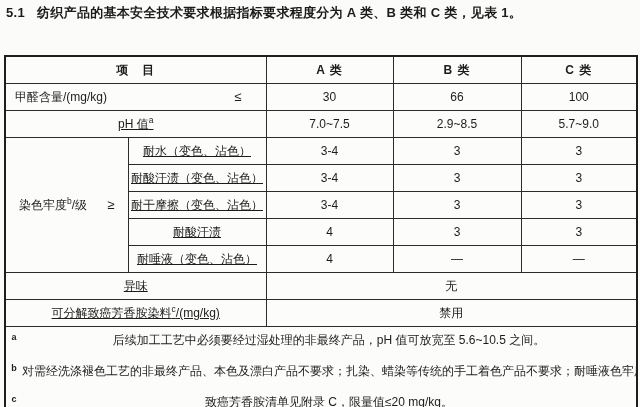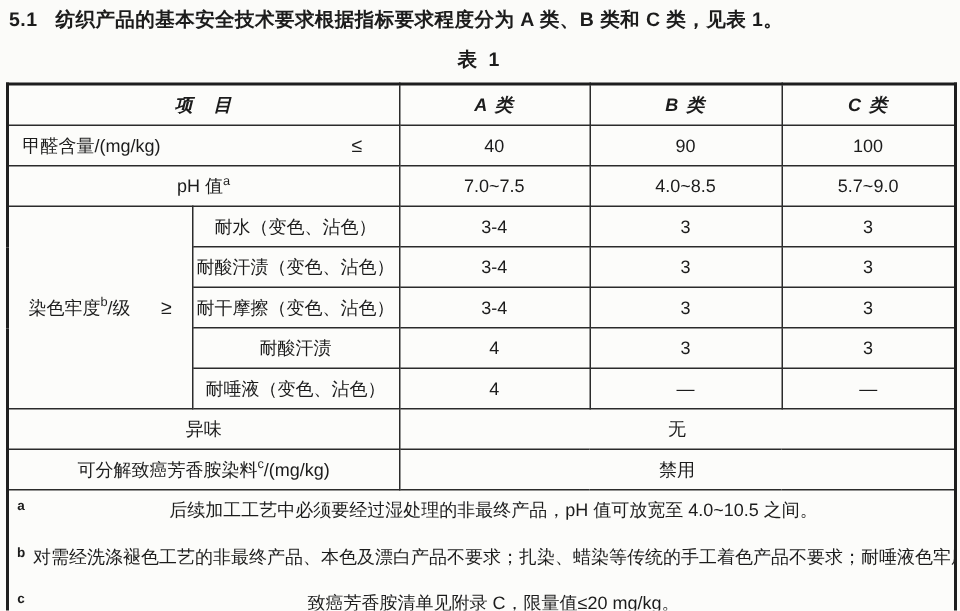--- a/index.html
+++ b/index.html
@@ -39,22 +39,22 @@
   table.req td{
     border:1px solid #2b2b2b;
     height:26px;
     line-height:26px;
     padding:0;
     text-align:center;
     white-space:nowrap;
     overflow:hidden;
   }
   table.req{border:2px solid #1e1e1e;}
-  td.th{font-weight:600;height:27px;letter-spacing:1px;font-style:italic;}
-  td.item-left{text-align:left;padding-left:9px;}
+  td.th{font-weight:600;height:27px;letter-spacing:1px;}
+  td.item-left{text-align:left;padding-left:9px;text-decoration:underline;}
   .split{
     display:flex;
     justify-content:space-between;
     align-items:center;
     padding:0 24px 0 9px;
   }
   .split-narrow{
     display:flex;
     justify-content:space-between;
     align-items:center;
@@ -83,21 +83,20 @@
 </style>
 </head>
 <body>
 
 <div class="page">
 
   <p class="clause">
     <span class="clause-num">5.1</span><span>纺织产品的基本安全技术要求根据指标要求程度分为 A 类、B 类和 C 类，见表 1。</span>
   </p>
 
-  <p class="caption">表 1</p>
 
   <table class="req">
     <colgroup>
       <col style="width:123px">
         <col style="width:138px">
       <col style="width:127px">
         <col style="width:128px">
         <col style="width:116px">
     </colgroup>
 
@@ -109,31 +108,31 @@
       <td class="th">C 类</td>
     </tr>
 
     <tr>
       <td colspan="2">
         <div class="split">
           <span>甲醛含量/(mg/kg)</span>
           <span class="rel">≤</span>
         </div>
       </td>
-      <td>40</td>
-      <td>90</td>
+      <td>30</td>
+      <td>66</td>
       <td>100</td>
     </tr>
 
     <tr>
       <td colspan="2" class="item-left">
         <span>pH 值</span><sup class="fnref">a</sup>
       </td>
       <td>7.0~7.5</td>
-      <td>4.0~8.5</td>
+      <td>2.9~8.5</td>
       <td>5.7~9.0</td>
     </tr>
 
     <tr>
       <td rowspan="5">
         <div class="split-narrow">
           <span><span>染色牢度</span><sup class="fnref">b</sup><span>/级</span></span>
           <span class="rel">≥</span>
         </div>
       </td>
@@ -180,21 +179,21 @@
       <td colspan="2" class="item-left">
         <span>可分解致癌芳香胺染料</span><sup class="fnref">c</sup><span>/(mg/kg)</span>
       </td>
       <td colspan="3">禁用</td>
     </tr>
 
     <tr>
       <td colspan="5" class="fn-cell">
         <div class="fn">
           <span class="fn-marker">a</span>
-          <span class="fn-text">后续加工工艺中必须要经过湿处理的非最终产品，pH 值可放宽至 4.0~10.5 之间。</span>
+          <span class="fn-text">后续加工工艺中必须要经过湿处理的非最终产品，pH 值可放宽至 5.6~10.5 之间。</span>
         </div>
         <div class="fn">
           <span class="fn-marker">b</span>
           <span class="fn-text">对需经洗涤褪色工艺的非最终产品、本色及漂白产品不要求；扎染、蜡染等传统的手工着色产品不要求；耐唾液色牢度仅考核婴幼儿纺织产品。</span>
         </div>
         <div class="fn">
           <span class="fn-marker">c</span>
           <span class="fn-text">致癌芳香胺清单见附录 C，限量值≤20 mg/kg。</span>
         </div>
       </td>

